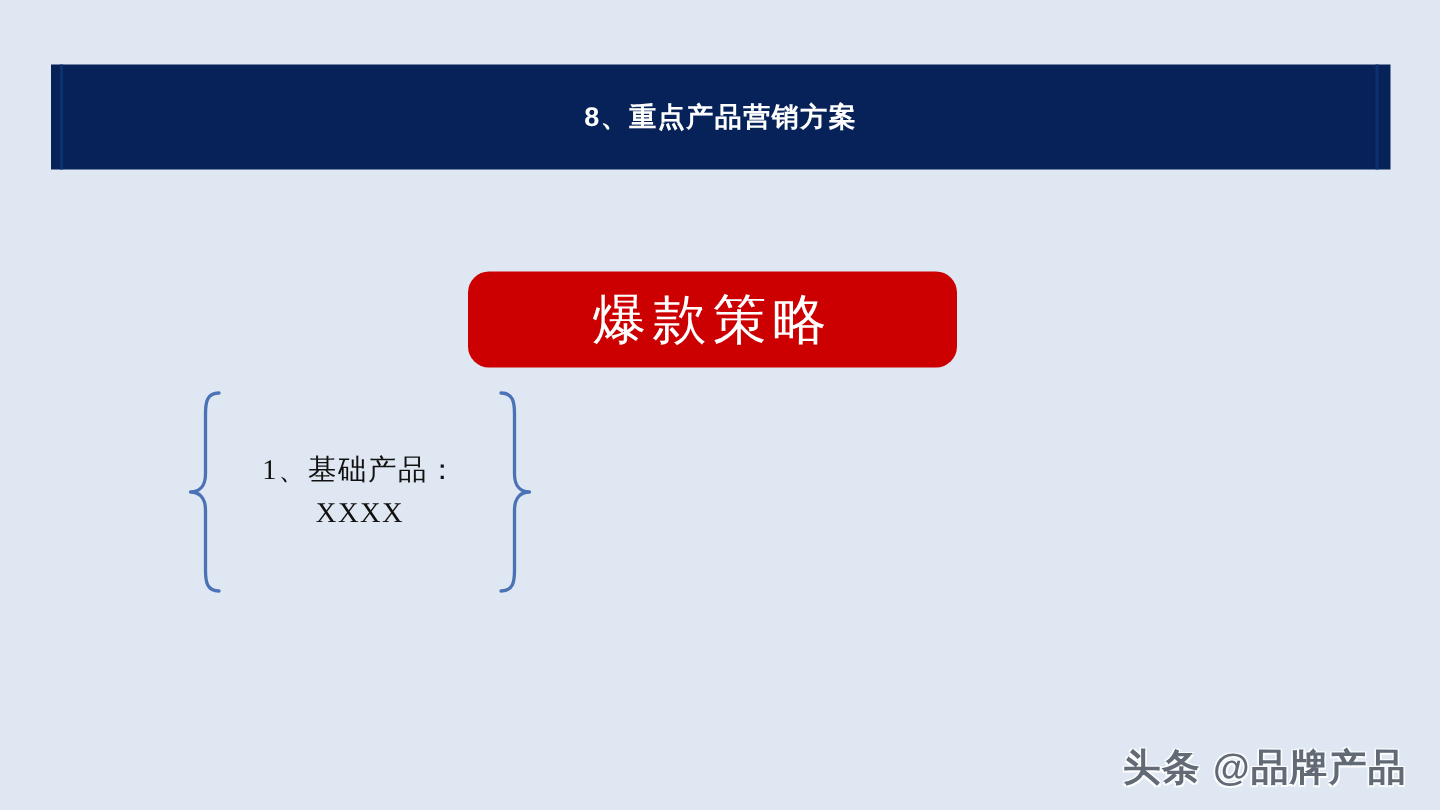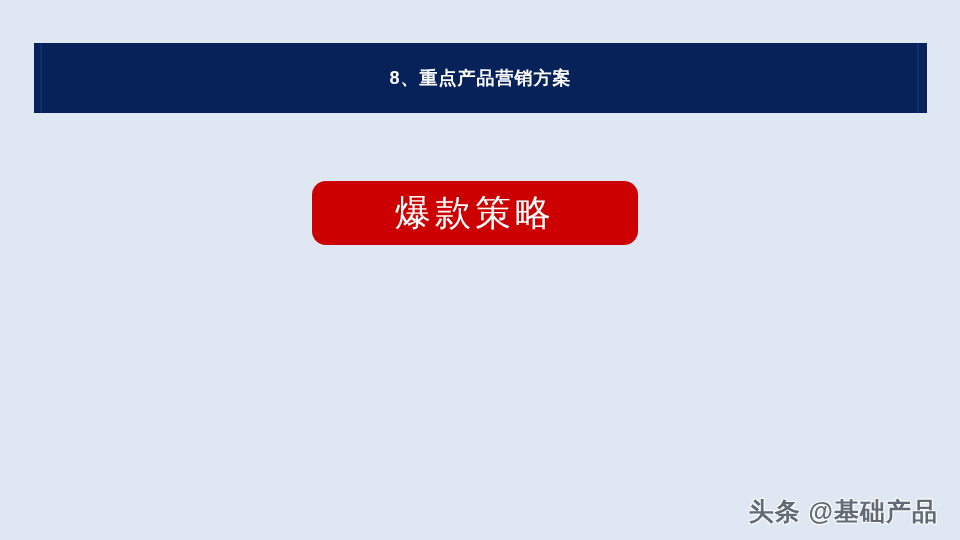--- a/index.html
+++ b/index.html
@@ -183,20 +183,34 @@
   <div id="title-bar">
     <div id="title-text">8、重点产品营销方案</div>
   </div>
 
   <div id="red-banner">
     <span id="red-banner-text">爆款策略</span>
   </div>
 
   <div id="groups">
 
+    <div class="group" id="group-1">
+      <div class="brace brace-left">
+        <svg viewBox="0 0 26 140" xmlns="http://www.w3.org/2000/svg">
+          <path d="M22 4 C14 4 13 10 13 18 L13 58 C13 66 9 70 3 70 C9 70 13 74 13 82 L13 122 C13 130 14 136 22 136" fill="none" stroke="#4a72b5" stroke-width="2.2" stroke-linecap="round" stroke-linejoin="round"></path>
+        </svg>
+      </div>
+      <div class="group-label">1、基础产品：
+XXXX</div>
+      <div class="brace brace-right">
+        <svg viewBox="0 0 26 140" xmlns="http://www.w3.org/2000/svg">
+          <path d="M4 4 C12 4 13 10 13 18 L13 58 C13 66 17 70 23 70 C17 70 13 74 13 82 L13 122 C13 130 12 136 4 136" fill="none" stroke="#4a72b5" stroke-width="2.2" stroke-linecap="round" stroke-linejoin="round"></path>
+        </svg>
+      </div>
+    </div>
 
 
 
   </div>
 
-  <div id="watermark">头条 @基础产品</div>
+  <div id="watermark">头条 @品牌产品</div>
 
 </div>
 
 </body></html>

